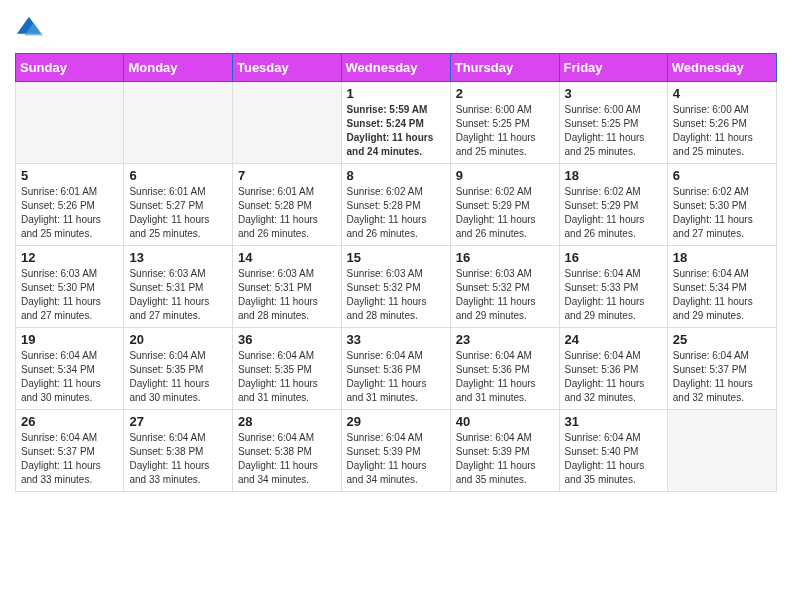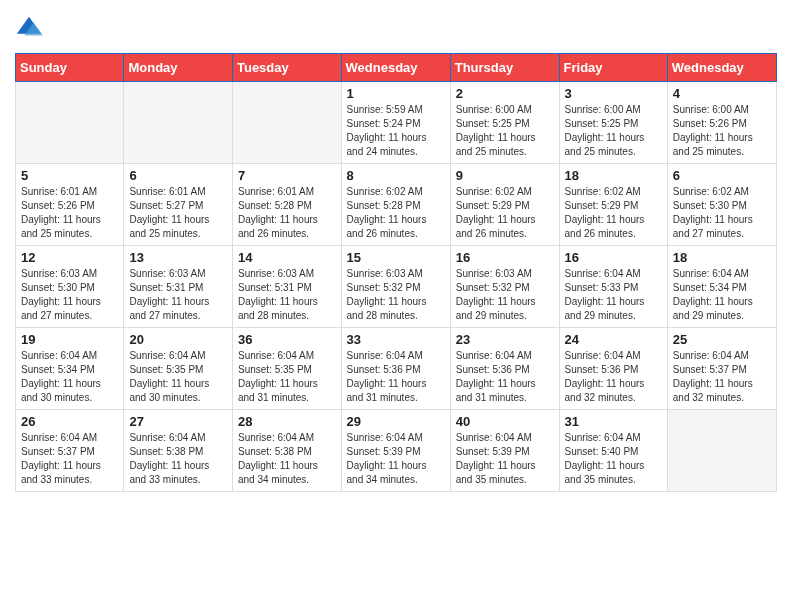--- a/index.html
+++ b/index.html
@@ -44,21 +44,21 @@
     .calendar-subtitle {
       font-size: 15px;
       color: #333;
     }
     .calendar {
       width: 100%;
       border-collapse: collapse;
       border: 1px solid #ccc;
     }
     .calendar th {
-      background: #ef4444;
+      background: #d946ef;
       color: #fff;
       font-size: 13px;
       font-weight: bold;
       padding: 6px 4px;
       text-align: left;
       border: 1px solid #1a6bc4;
     }
     .calendar td {
       vertical-align: top;
       border: 1px solid #ddd;
@@ -119,21 +119,21 @@
         <th>Wednesday</th>
       </tr>
   </thead>
   <tbody id="calendar-body">
   <tr class="week-row">
         <td class="empty"></td>
         <td class="empty"></td>
         <td class="empty"></td>
         <td>
           <span class="day-number">1</span>
-          <div class="day-info" style="white-space: pre-line;">Sunrise: 5:59 AM
+          <div class="day-info" style="white-space: pre-line; font-weight: bold;">Sunrise: 5:59 AM
 Sunset: 5:24 PM
 Daylight: 11 hours and 24 minutes.</div>
         </td>
         <td>
           <span class="day-number">2</span>
           <div class="day-info" style="white-space: pre-line;">Sunrise: 6:00 AM
 Sunset: 5:25 PM
 Daylight: 11 hours and 25 minutes.</div>
         </td>
         <td>

